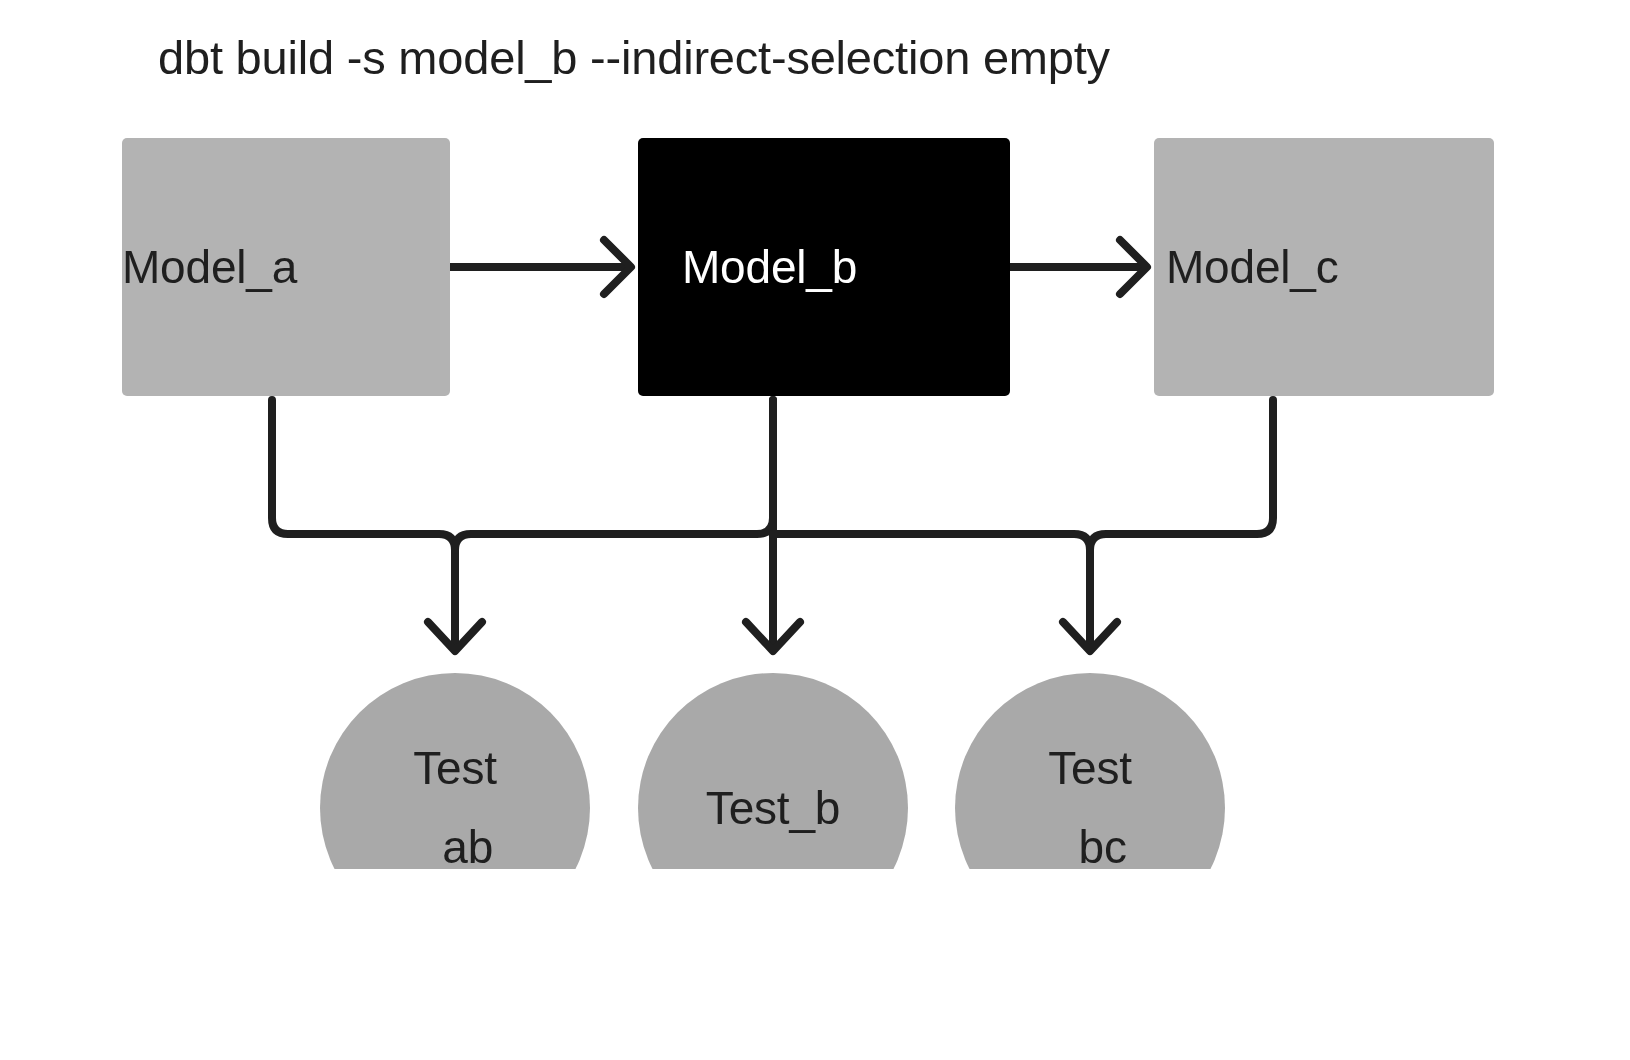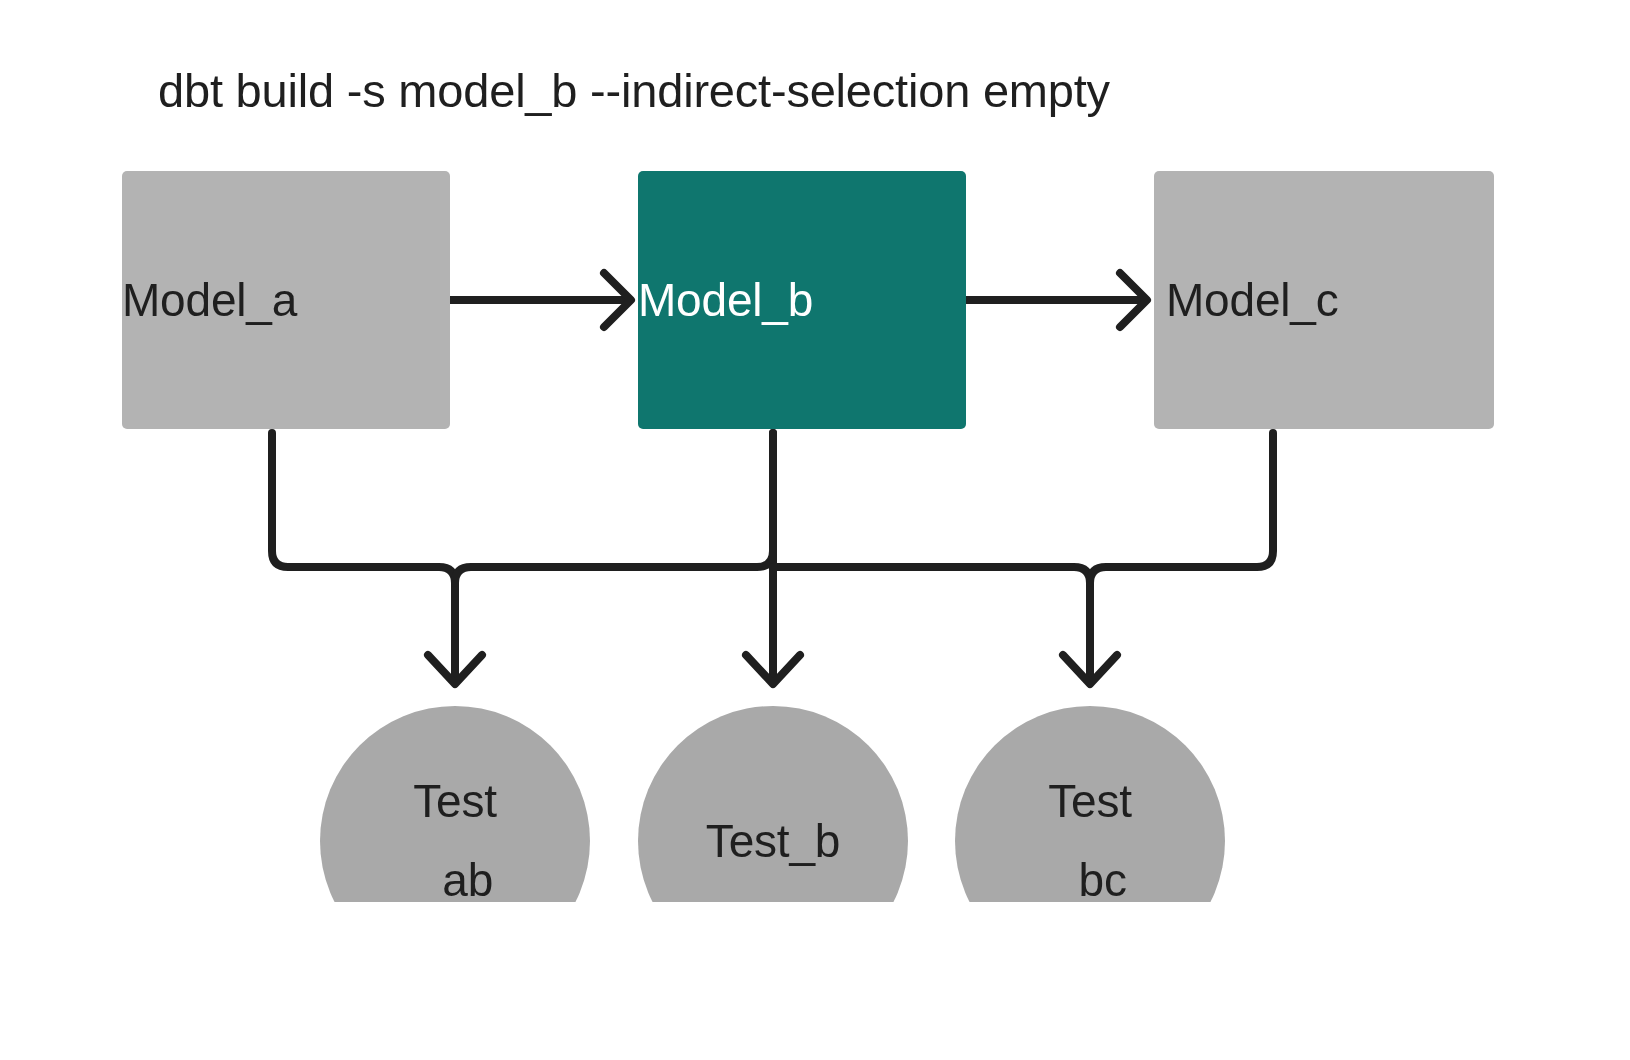--- a/index.html
+++ b/index.html
@@ -10,21 +10,20 @@
   }
   body {
     font-family: "Liberation Sans", sans-serif;
   }
   #canvas {
     position: relative;
     width: 1630px;
     height: 869px;
     background: #ffffff;
     overflow: hidden;
-    margin-top: 33px;
   }
   #edges {
     position: absolute;
     left: 0;
     top: 0;
     width: 1630px;
     height: 1060px;
     pointer-events: none;
   }
   .title {
@@ -44,22 +43,23 @@
     align-items: center;
     font-size: 46px;
     line-height: 1;
     letter-spacing: -0.2px;
   }
   .node-box.gray {
     background: #b3b3b3;
     color: #1f1f1f;
   }
   .node-box.blue {
-    background: #0f766e;
+    background: #000000;
     color: #ffffff;
+    padding-left: 44px;
   }
   .node-circle {
     position: absolute;
     border-radius: 50%;
     background: #a9a9a9;
     color: #1f1f1f;
     display: flex;
     flex-direction: column;
     align-items: center;
     justify-content: center;

